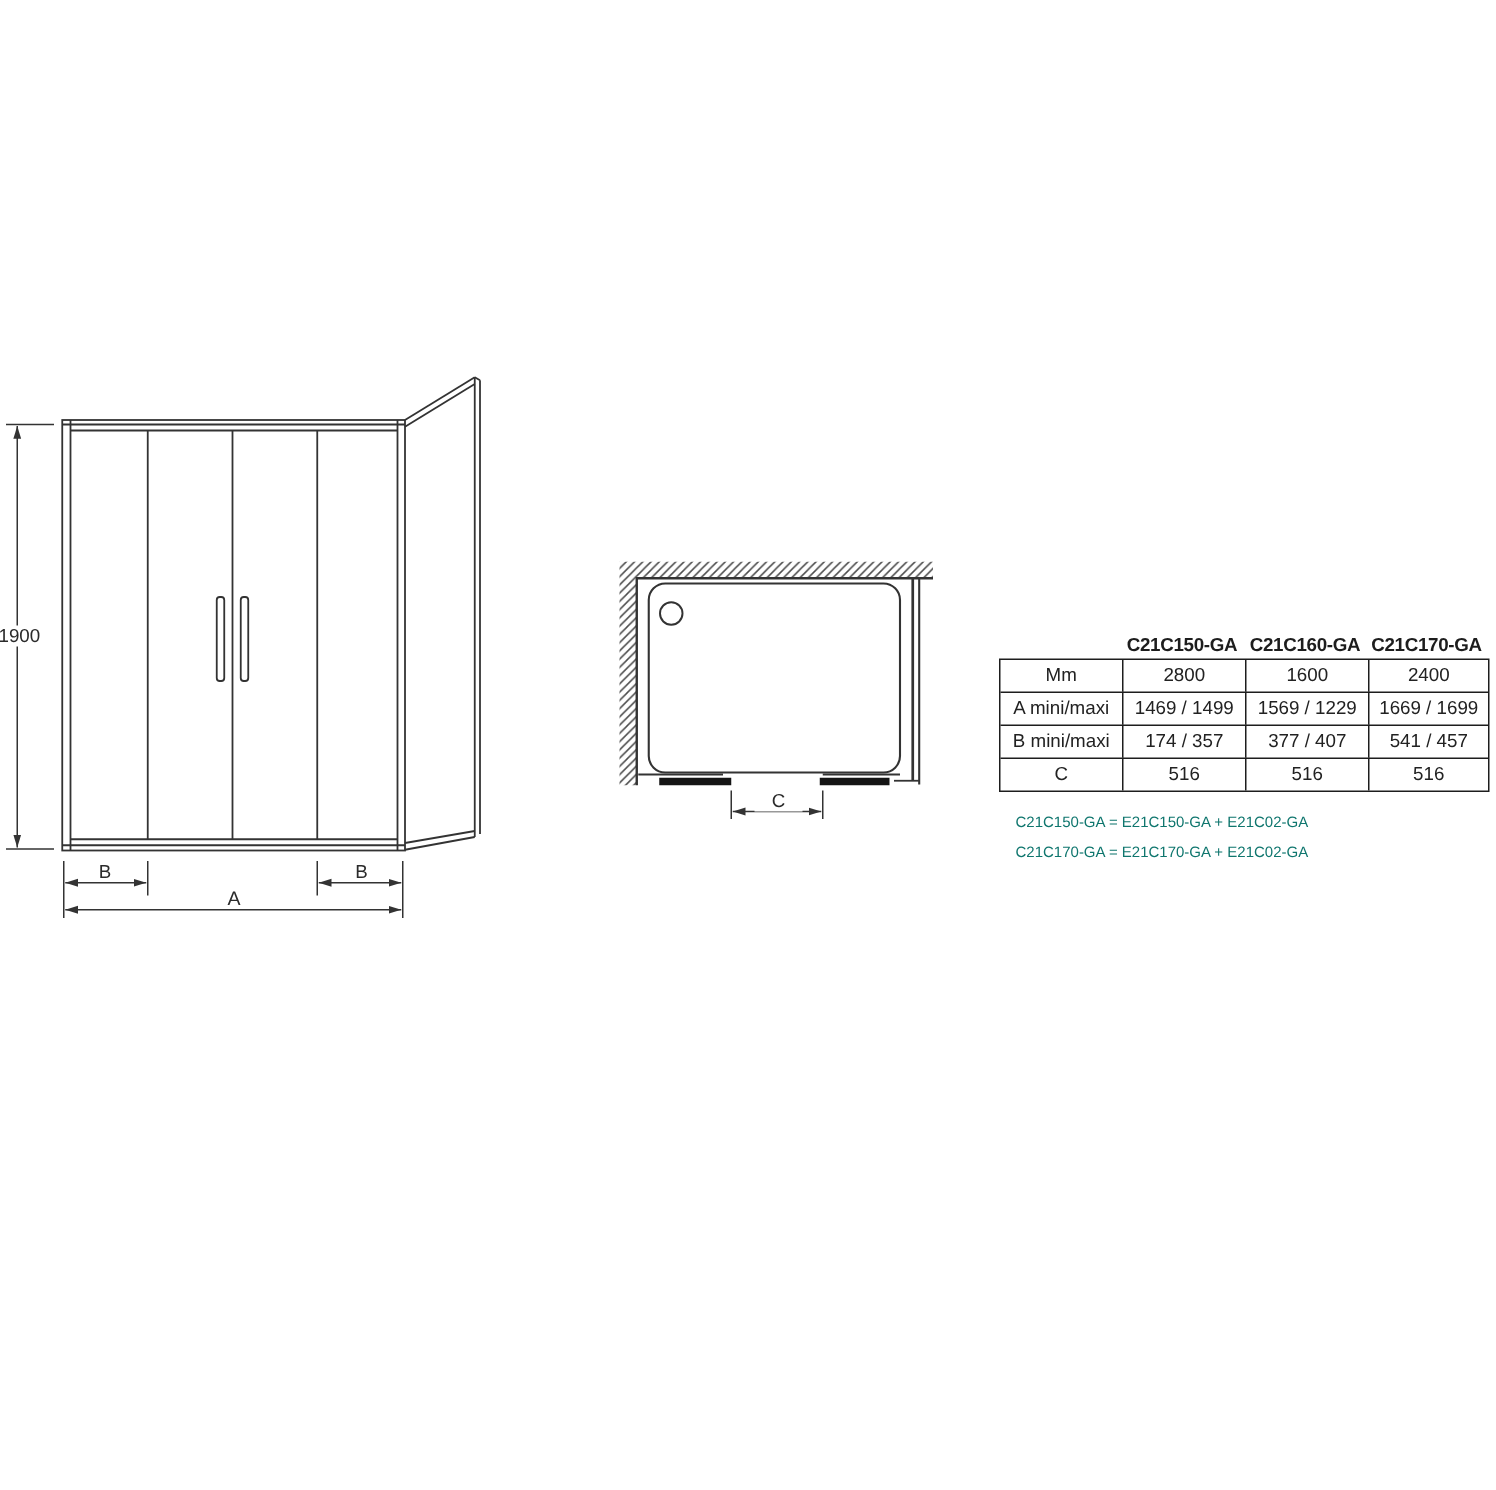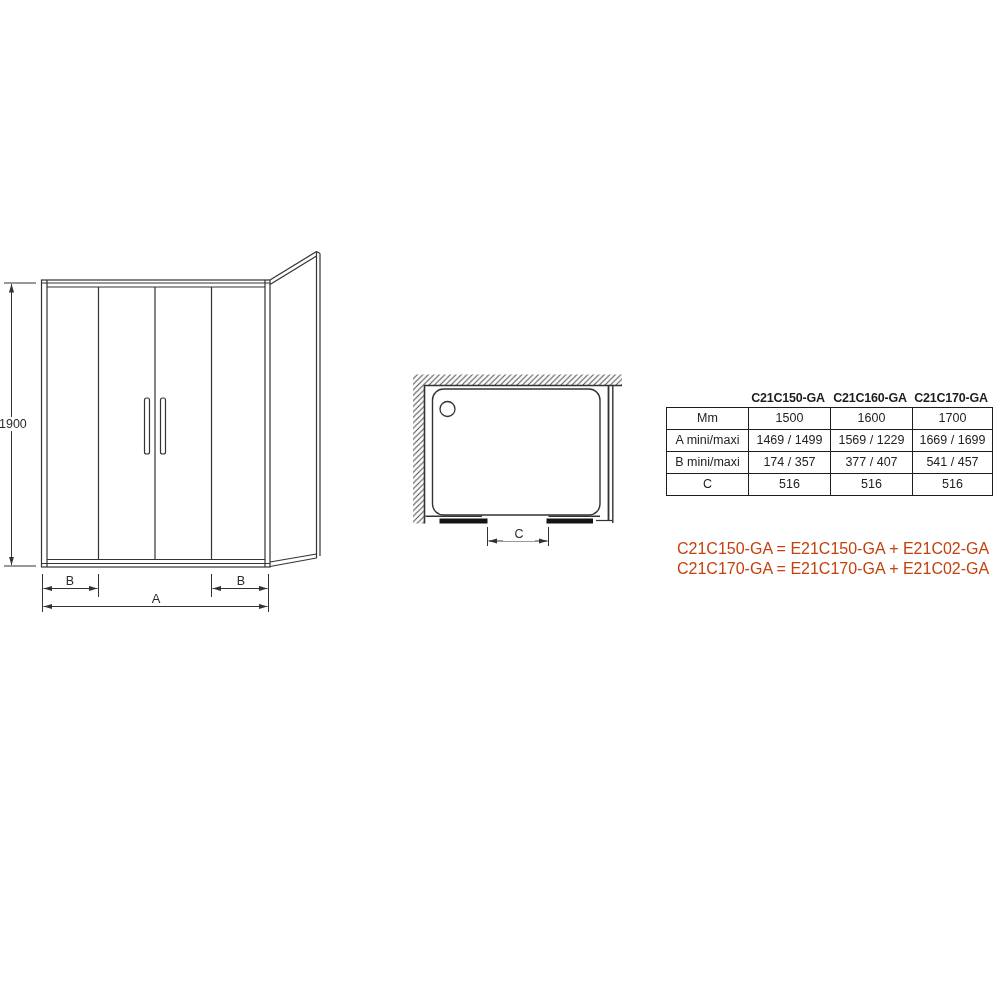--- a/index.html
+++ b/index.html
@@ -24,21 +24,21 @@
   .lbl-1900{left:-3px;top:417px;width:36px;text-align:left;}
   .lbl-b-left{left:54px;top:574px;width:28px;}
   .lbl-b-right{left:225px;top:574px;width:28px;}
   .lbl-a{left:140px;top:592px;width:28px;font-size:13px;}
   .lbl-c{left:503px;top:527px;width:28px;}
   
   .spec-table{position:absolute;left:666px;top:390px;}
   .hdr-row{
     display:grid;
     grid-template-columns:81px 82px 82px 80px;
-    height:17px;align-items:end;
+    height:17px;align-items:end;margin-top:32px;
   }
   .hdr-cell{
     font-size:12.5px;font-weight:700;color:#1d1d1d;
     text-align:center;white-space:nowrap;letter-spacing:-0.2px;
     padding-bottom:2px;
   }
   .grid-table{
     display:grid;
     grid-template-columns:81px 82px 82px 80px;
     border:1.5px solid #1d1d1d;
@@ -49,21 +49,21 @@
     font-size:12.5px;text-align:center;color:#222;
     border-left:1.5px solid #1d1d1d;
     border-top:1.5px solid #1d1d1d;
     white-space:nowrap;overflow:visible;
   }
   .cell.c0{border-left:none;}
   .cell.r0{border-top:none;}
   
   .formulas{
     position:absolute;left:677px;top:539px;
-    font-size:16px;line-height:20px;color:#c2410c;
+    font-size:10px;line-height:20px;color:#0f766e;
     white-space:nowrap;
   }
 </style>
 </head>
 <body>
 
 <div class="canvas">
 
   <svg width="997" height="993" viewBox="0 0 997 993">
     <defs>
@@ -159,23 +159,23 @@
 
   <div class="spec-table">
     <div class="hdr-row">
       <div class="hdr-cell"></div>
       <div class="hdr-cell">C21C150-GA</div>
       <div class="hdr-cell">C21C160-GA</div>
       <div class="hdr-cell">C21C170-GA</div>
     </div>
     <div class="grid-table">
       <div class="cell c0 r0">Mm</div>
-      <div class="cell r0">1500</div>
+      <div class="cell r0">2800</div>
       <div class="cell r0">1600</div>
-      <div class="cell r0">1700</div>
+      <div class="cell r0">2400</div>
 
       <div class="cell c0">A mini/maxi</div>
       <div class="cell">1469 / 1499</div>
       <div class="cell">1569 / 1229</div>
       <div class="cell">1669 / 1699</div>
 
       <div class="cell c0">B mini/maxi</div>
       <div class="cell">174 / 357</div>
       <div class="cell">377 / 407</div>
       <div class="cell">541 / 457</div>

